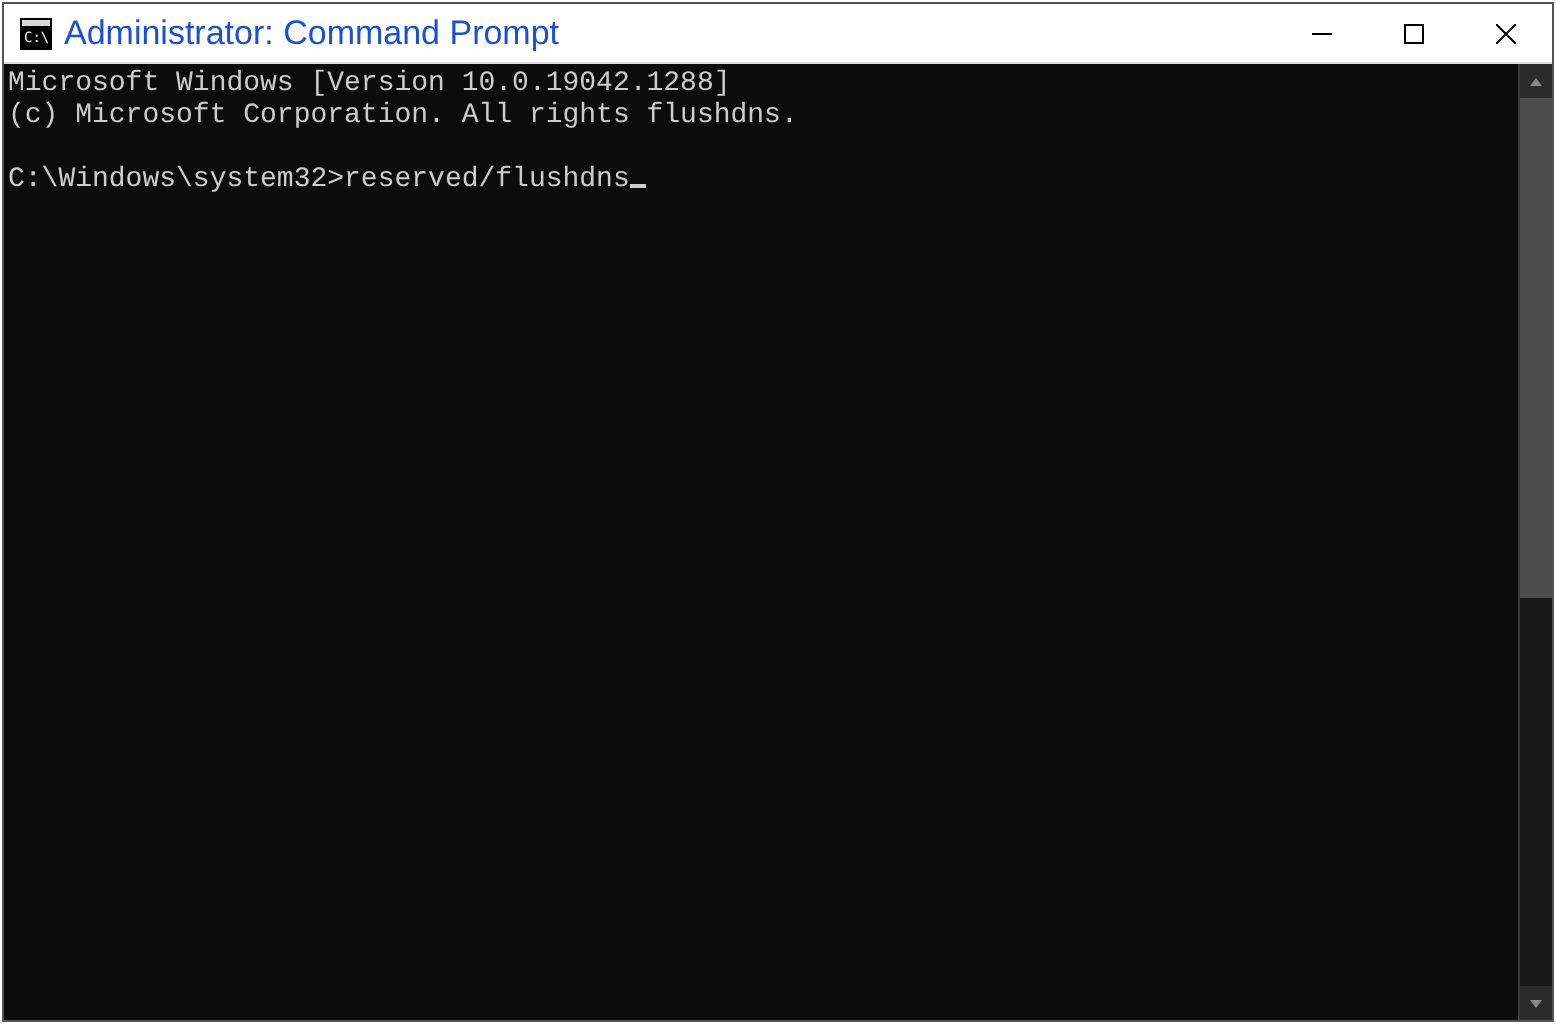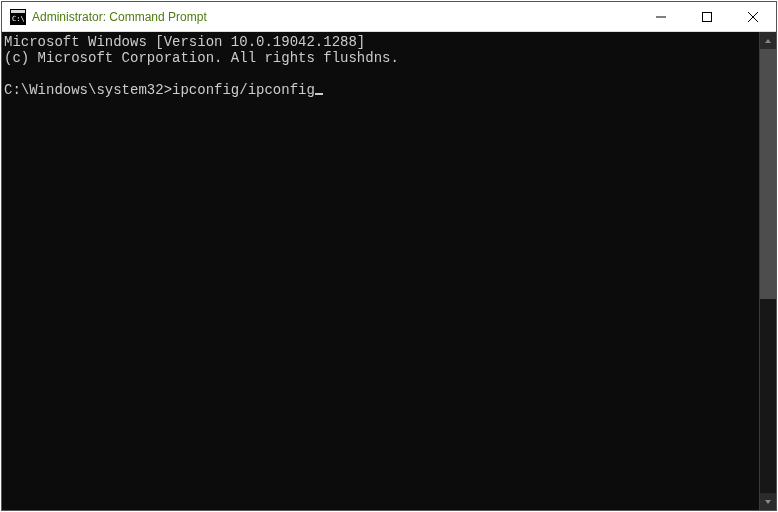--- a/index.html
+++ b/index.html
@@ -35,22 +35,22 @@
       padding-left: 8px;
       flex: 1;
       min-width: 0;
     }
     .app-icon {
       width: 16px;
       height: 16px;
       flex-shrink: 0;
     }
     .title-text {
-      font-size: 12px;
-      color: #4d7c0f;
+      font-size: 17px;
+      color: #1d4ed8;
       white-space: nowrap;
     }
     .win-controls {
       display: flex;
       height: 100%;
     }
     .win-btn {
       width: 46px;
       height: 100%;
       display: flex;
@@ -149,21 +149,21 @@
             <line x1="10" y1="0" x2="0" y2="10" stroke="#000" stroke-width="1"></line>
           </svg>
       </button>
     </div>
   </div>
 
   <div class="client">
     <div class="terminal"><span>Microsoft Windows [Version 10.0.19042.1288]</span>
 <span>(c) Microsoft Corporation. All rights flushdns.</span>
 <span></span>
-<span class="prompt-line"><span>C:\Windows\system32&gt;</span><span>ipconfig/ipconfig</span><span class="cursor"></span></span></div>
+<span class="prompt-line"><span>C:\Windows\system32&gt;</span><span>reserved/flushdns</span><span class="cursor"></span></span></div>
 
     <div class="scrollbar">
       <div class="sb-btn">
         <svg viewBox="0 0 8 8">
             <polygon points="4,2 7,6 1,6" fill="#888"></polygon>
           </svg>
       </div>
       <div class="sb-track">
         <div class="sb-thumb"></div>
       </div>

